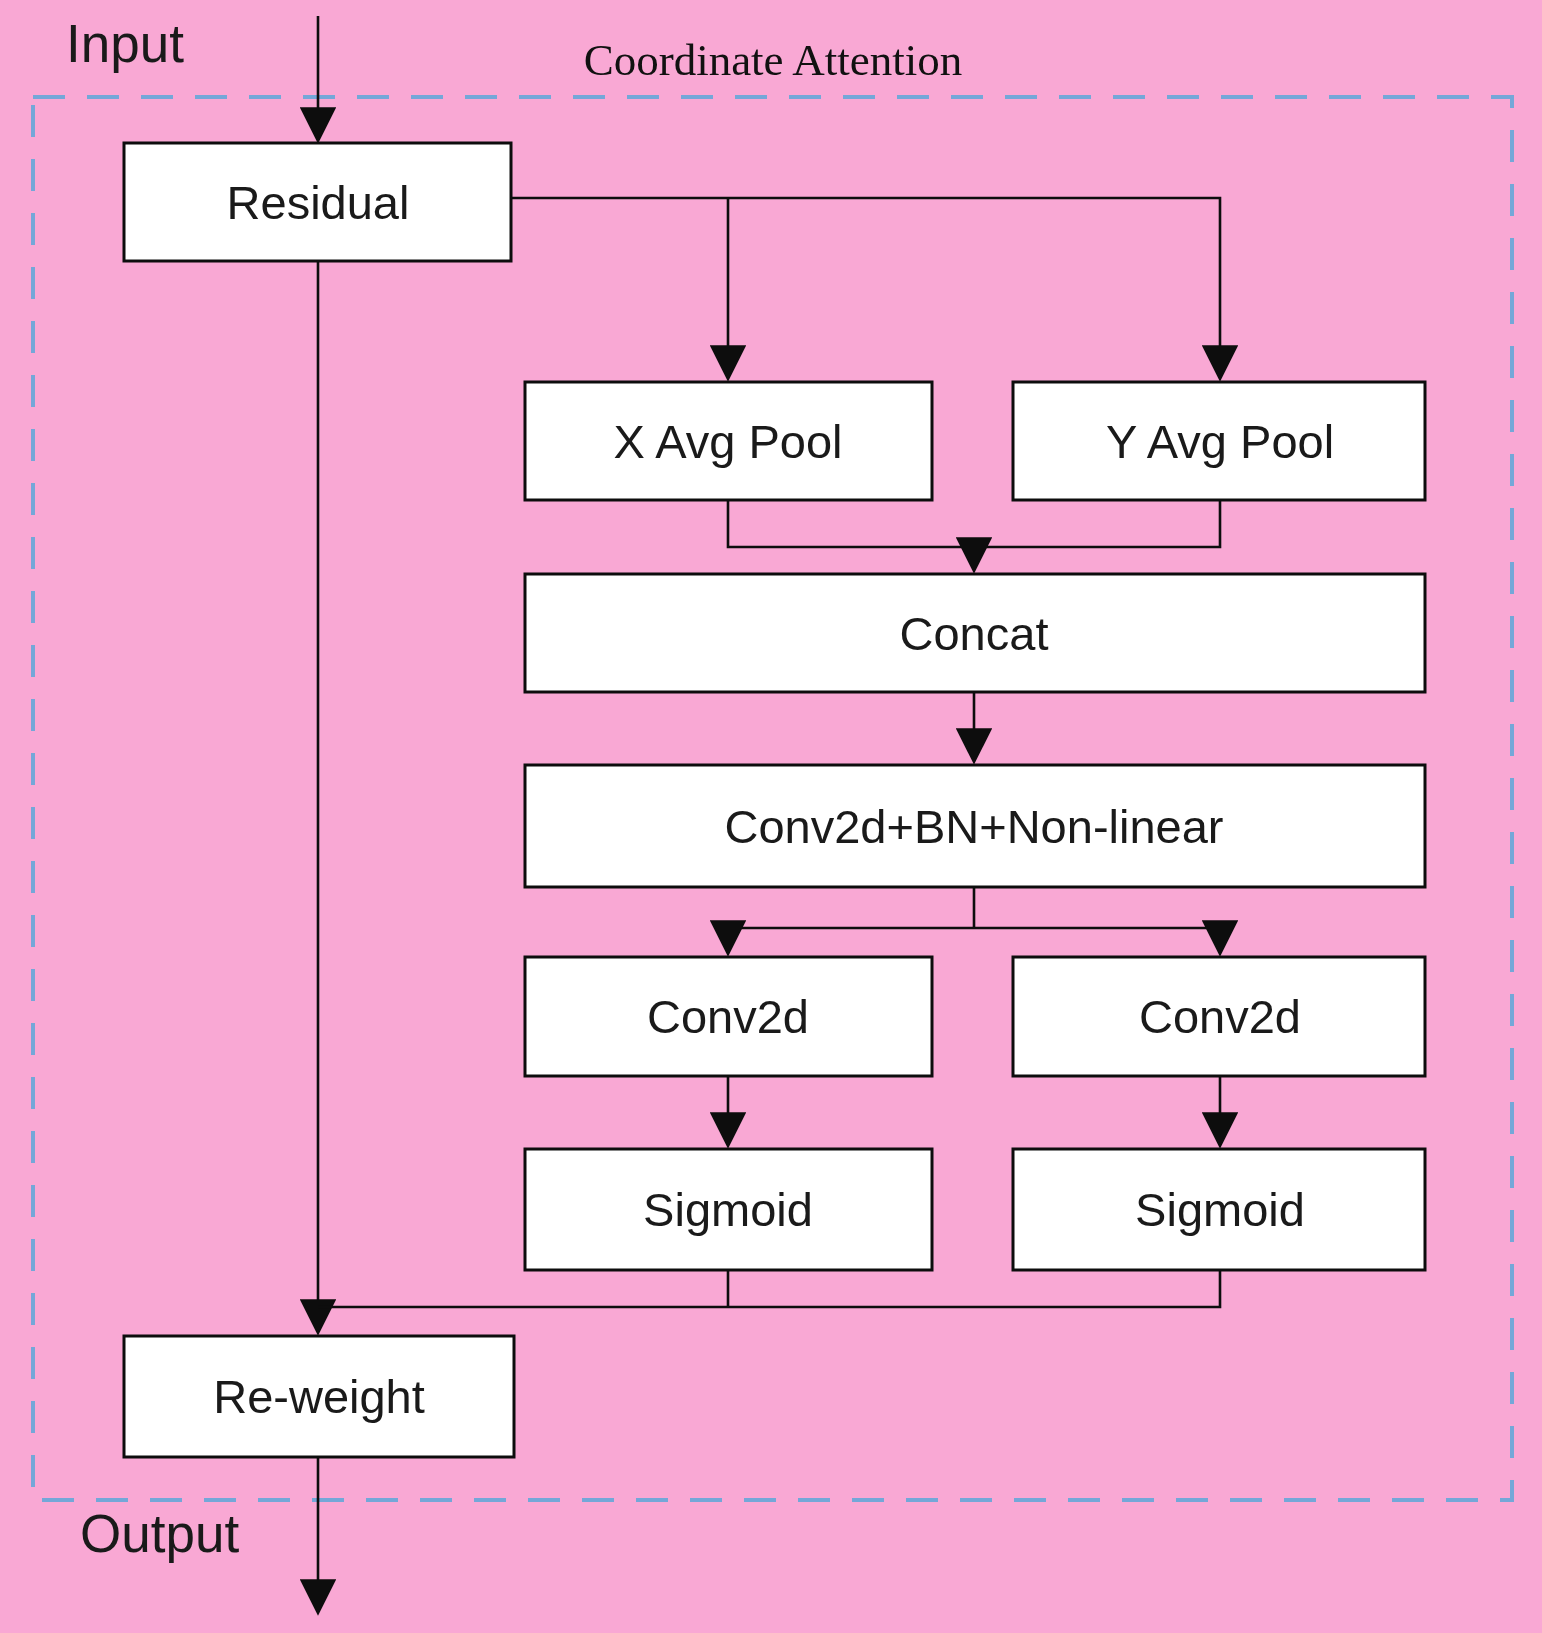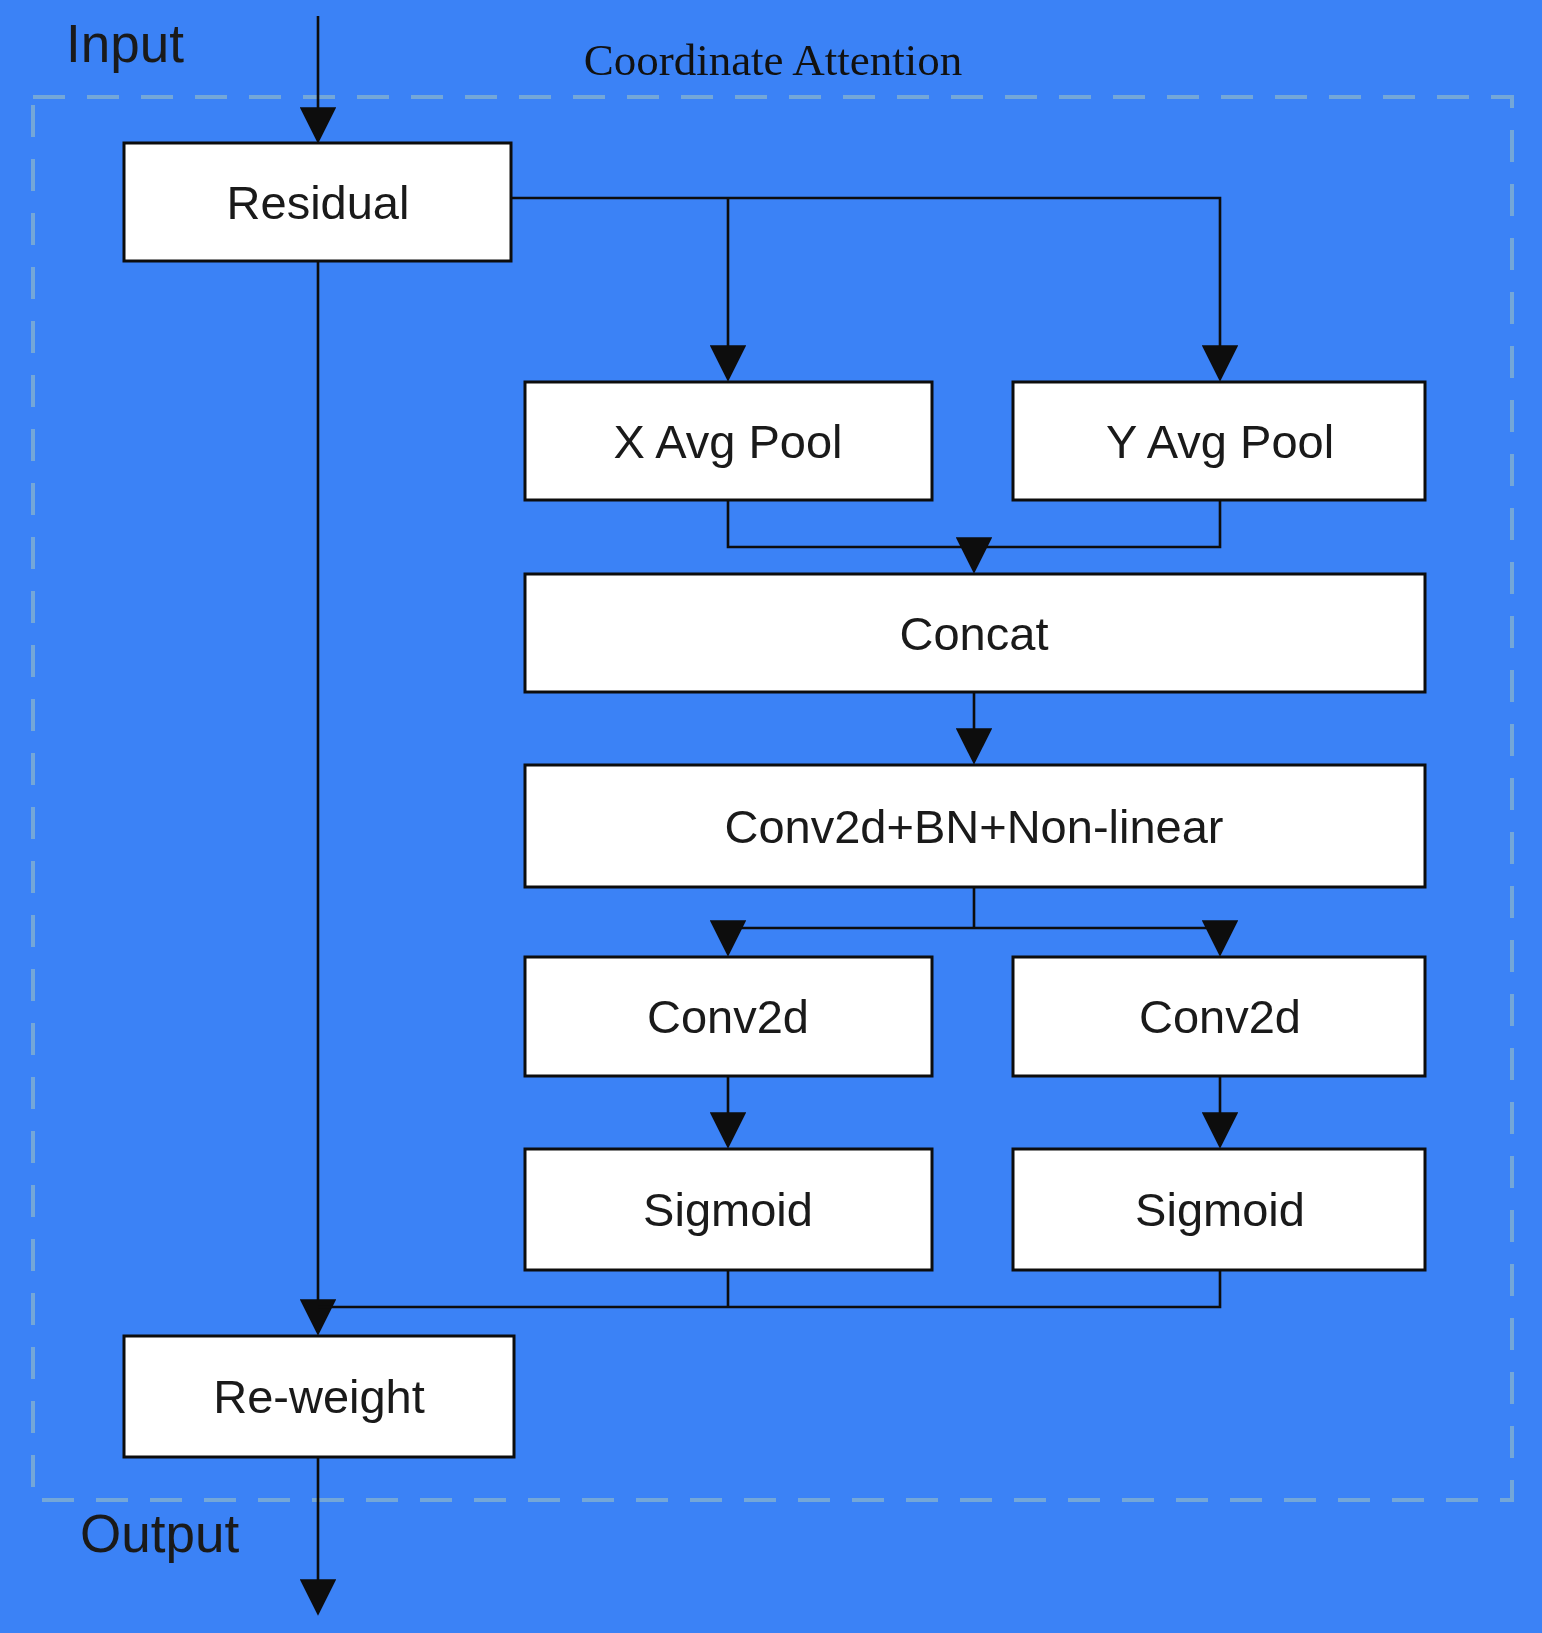--- a/index.html
+++ b/index.html
@@ -4,21 +4,21 @@
 <style>
   html, body {
     margin: 0;
     padding: 0;
     background: #ffffff;
   }
   .stage {
     position: relative;
     width: 1542px;
     height: 1633px;
-    background: #3b82f6;
+    background: #f9a8d4;
     overflow: hidden;
   }
   svg {
     display: block;
   }
   .node-rect {
     fill: #ffffff;
     stroke: #0d0d0d;
     stroke-width: 3;
   }

